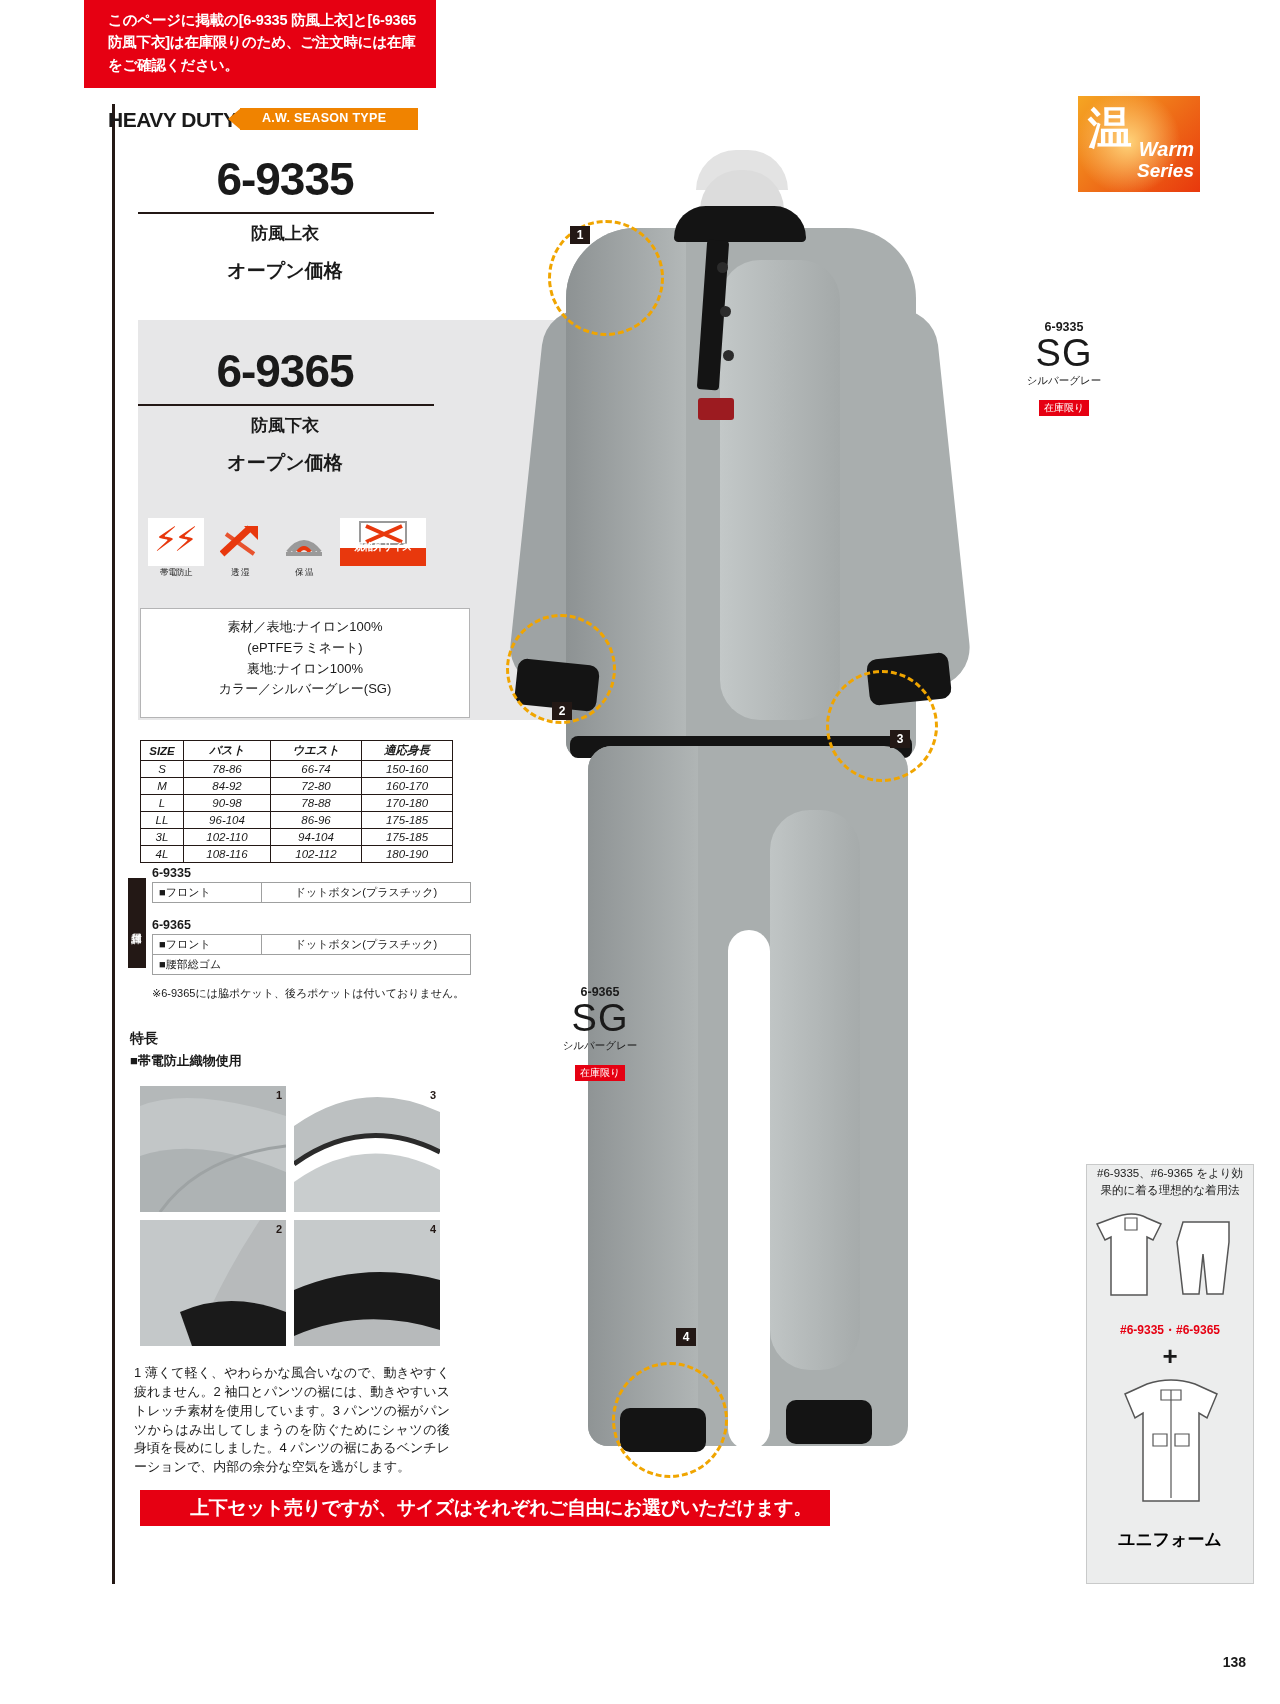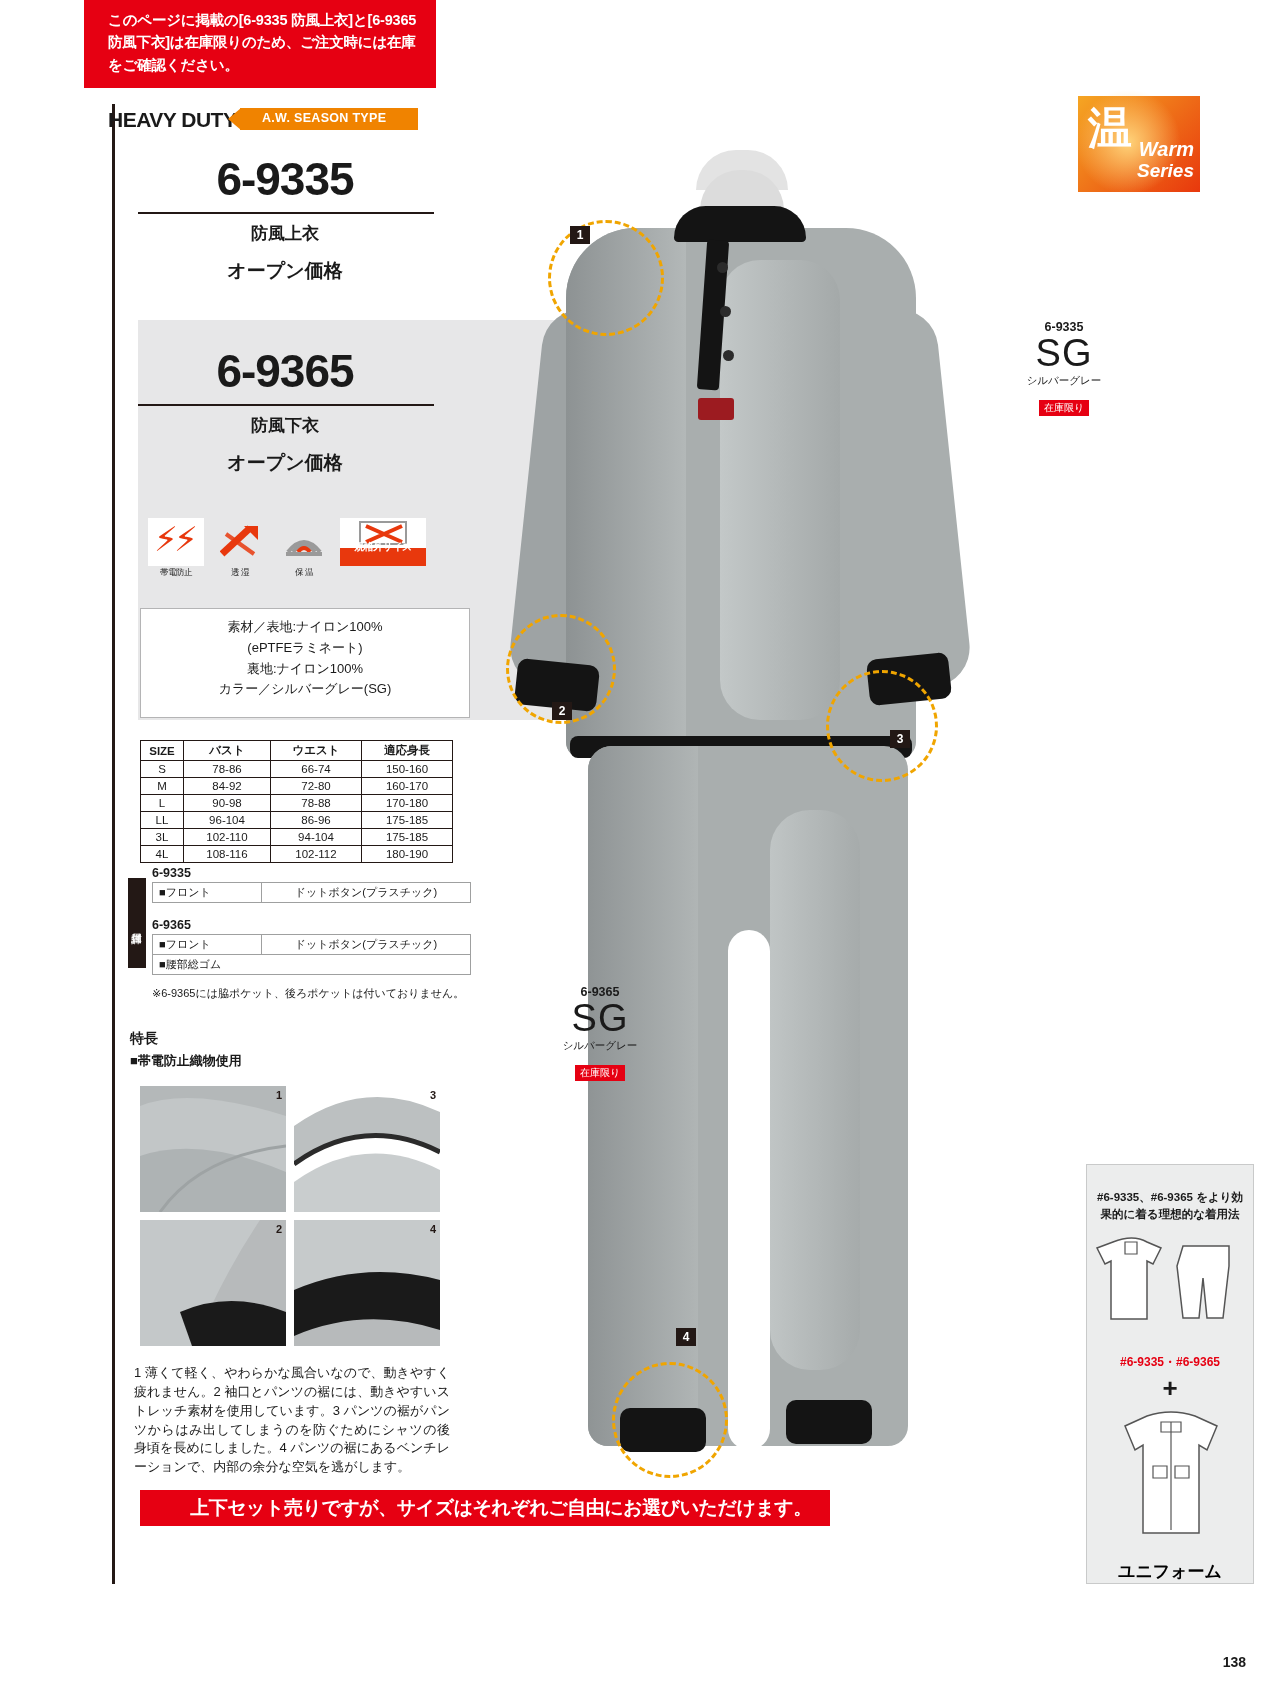--- a/index.html
+++ b/index.html
@@ -54,21 +54,21 @@
   .nosize{position:absolute;left:0;top:0;width:86px;height:30px;background:#fff;}
   .nosize .x{position:absolute;left:0;top:0;width:100%;height:100%;}
   .ico4 .lab{position:absolute;left:0;bottom:0;width:86px;height:28px;color:#fff;font-size:10px;font-weight:bold;text-align:center;line-height:18px;letter-spacing:-0.5px;}
 
   
   #matbox{left:140px;top:608px;width:330px;height:110px;border:1px solid #b4b4b5;background:#fff;box-sizing:border-box;padding:8px 0 0 0;}
   #matbox div{font-size:13px;line-height:1.6;text-align:center;}
 
   
   table{border-collapse:collapse;}
-  #sizetbl{left:140px;top:740px;}
+  #sizetbl{left:140px;top:740px;font-style:italic;}
   #sizetbl td,#sizetbl th{border:1px solid #231815;font-size:11.5px;text-align:center;padding:2px 0;font-weight:normal;}
   #sizetbl th{font-weight:bold;}
   .c1{width:42px;}.c2{width:86px;}.c3{width:90px;}.c4{width:90px;}
 
   
   #att-tab{left:128px;top:878px;width:18px;height:90px;background:#231815;color:#fff;font-size:10.5px;
     writing-mode:vertical-rl;text-align:center;line-height:18px;padding-top:4px;box-sizing:border-box;}
   #att1-code{left:152px;top:866px;font-size:12.5px;font-weight:bold;}
   #att1{left:152px;top:882px;}
   #att2-code{left:152px;top:918px;font-size:12.5px;font-weight:bold;}
@@ -139,23 +139,23 @@
 
   
   #warm{right:80px;top:96px;width:122px;height:96px;background:linear-gradient(135deg,#f5a623,#e8380d);position:absolute;}
   #warm .glow{position:absolute;left:-10px;top:-14px;width:120px;height:120px;border-radius:50%;background:radial-gradient(circle,#ffd37a 0%,rgba(255,190,80,0.0) 62%);}
   #warm .kanji{position:absolute;left:10px;top:10px;font-size:44px;color:#fff;font-weight:bold;line-height:1;}
   #warm .w1{position:absolute;right:6px;top:42px;font-size:20px;color:#fff;font-style:italic;font-weight:bold;}
   #warm .w2{position:absolute;right:6px;top:64px;font-size:19px;color:#fff;font-style:italic;font-weight:bold;}
 
   
   #rbox{right:26px;bottom:120px;width:168px;height:420px;background:#eceded;border:1px solid #c9caca;box-sizing:border-box;}
-  #rbox .hdr{font-size:11.5px;font-weight:bold;text-align:center;line-height:1.45;padding:24px 6px 4px;}
+  #rbox .hdr{font-size:11.5px;font-weight:normal;text-align:center;line-height:1.45;padding:0 6px 4px;}
   #rbox .seticon{height:110px;position:relative;margin:2px 8px 0;}
-  #rbox .codes{text-align:center;font-size:12px;font-weight:bold;color:#e60012;margin-top:16px;}
+  #rbox .codes{text-align:center;font-size:12px;font-weight:bold;color:#e60012;margin-top:8px;}
   #rbox .plus{text-align:center;font-size:26px;font-weight:bold;margin:2px 0 0;}
   #rbox .uni{height:140px;position:relative;margin:0 16px;}
   #rbox .unilab{text-align:center;font-size:17px;font-weight:bold;color:#000000;margin-top:16px;}
 
   svg{display:block;}
 </style>
 </head>
 <body>
 
 <div id="notice" class="abs">このページに掲載の[6-9335 防風上衣]と[6-9365 防風下衣]は在庫限りのため、ご注文時には在庫をご確認ください。</div>

